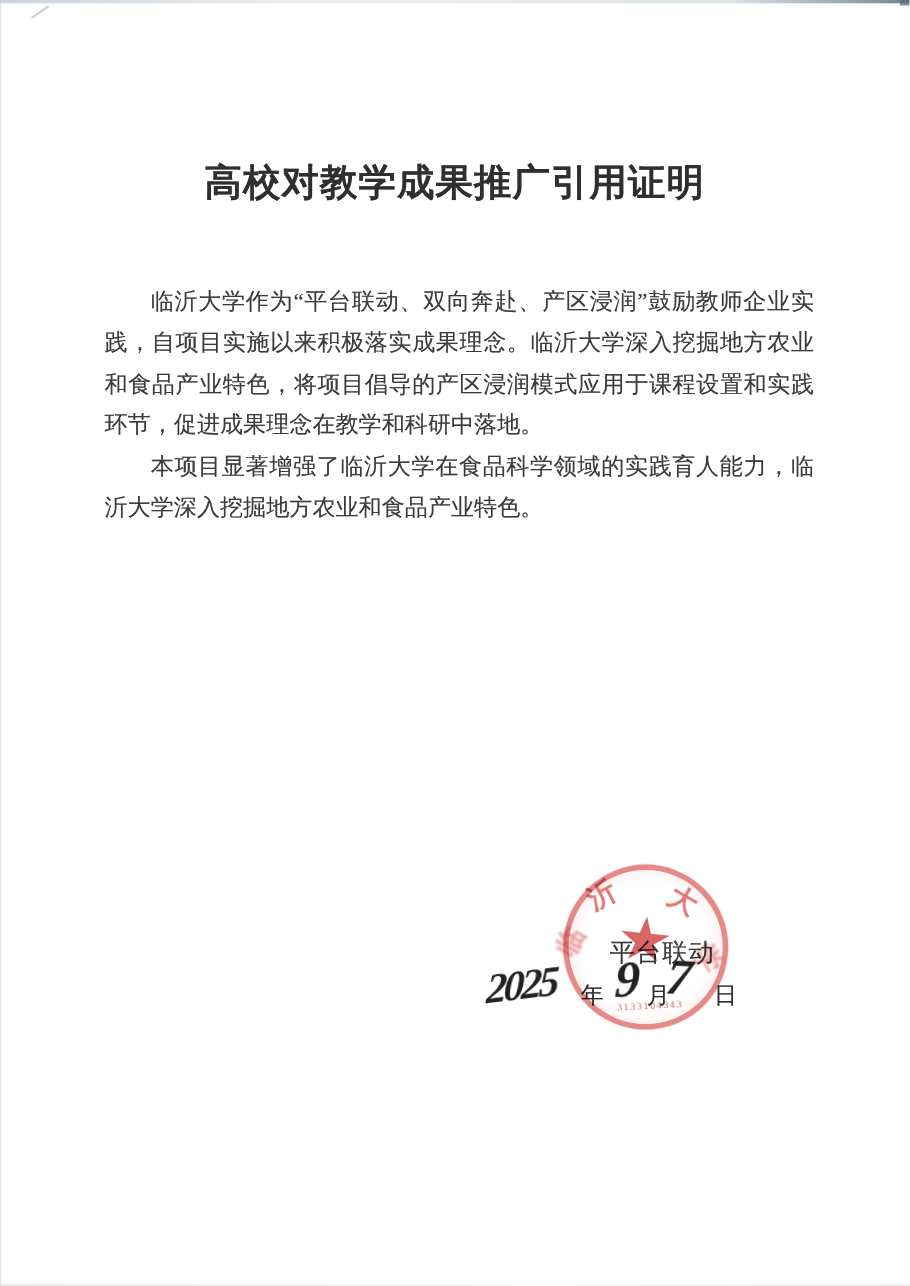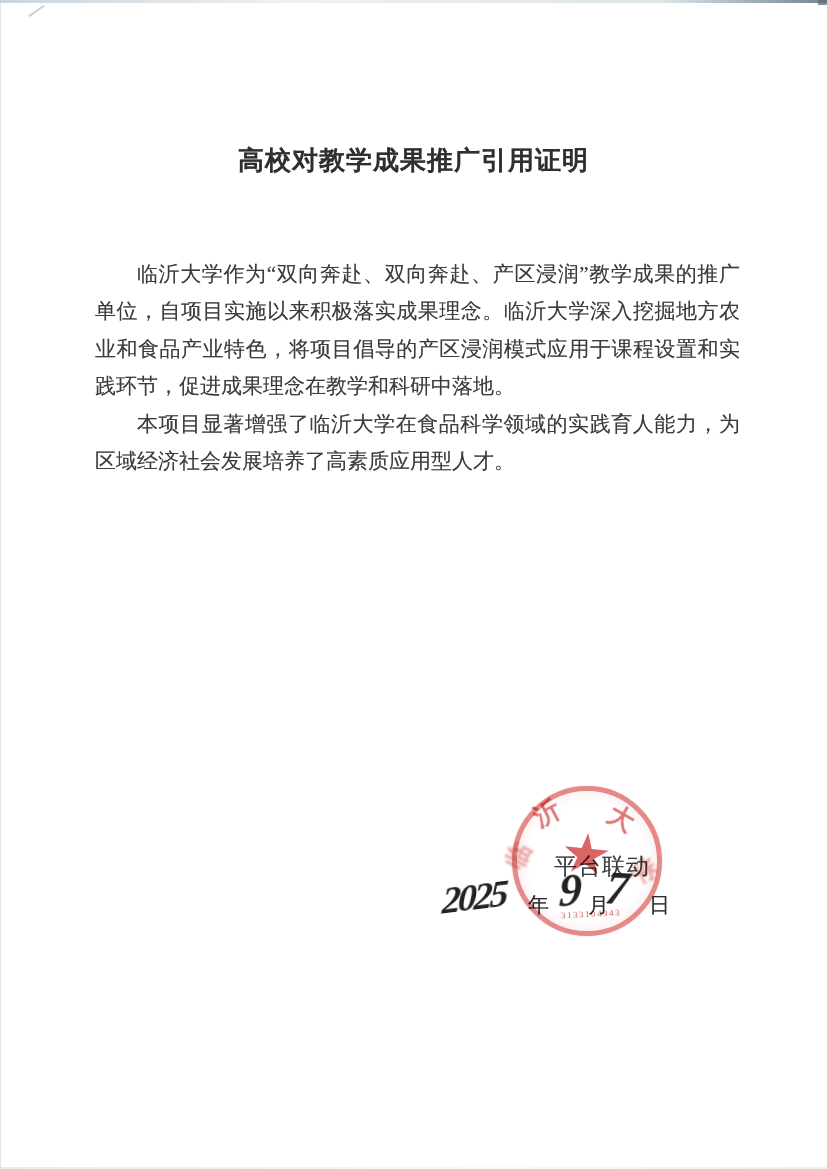--- a/index.html
+++ b/index.html
@@ -33,21 +33,21 @@
   }
   .pen-mark{
     position:absolute;left:27px;top:10px;width:19px;height:2px;
     background:#c6cbd0;transform:rotate(-35deg);border-radius:1px;opacity:.9;
   }
   
   .doc-title{
     position:absolute;top:143px;left:0;width:100%;
     text-align:center;
     font-family:"Liberation Sans","DejaVu Sans",sans-serif;
-    font-weight:bold;font-size:26px;color:#2f2f2f;
+    font-weight:bold;font-size:34px;color:#2f2f2f;
     letter-spacing:1px;
     text-shadow:0 0 .6px rgba(47,47,47,.55);
   }
   .doc-body{
     position:absolute;left:95px;top:256px;width:645px;
     font-size:21px;line-height:37.4px;color:#3c3c3c;
     text-align:justify;text-justify:inter-character;
     text-shadow:0 0 .6px rgba(60,60,60,.45);
   }
   .doc-body p{margin:0;text-indent:2em;}
@@ -106,22 +106,22 @@
 
   <div class="scan-top-edge"></div>
   <div class="scan-corner-mark"></div>
   <div class="scan-left-edge"></div>
   <div class="scan-bottom-edge"></div>
   <div class="pen-mark"></div>
 
   <div class="doc-title">高校对教学成果推广引用证明</div>
 
   <div class="doc-body">
-    <p>临沂大学作为“双向奔赴、双向奔赴、产区浸润”教学成果的推广单位，自项目实施以来积极落实成果理念。临沂大学深入挖掘地方农业和食品产业特色，将项目倡导的产区浸润模式应用于课程设置和实践环节，促进成果理念在教学和科研中落地。</p>
-    <p>本项目显著增强了临沂大学在食品科学领域的实践育人能力，为区域经济社会发展培养了高素质应用型人才。</p>
+    <p>临沂大学作为“平台联动、双向奔赴、产区浸润”鼓励教师企业实践，自项目实施以来积极落实成果理念。临沂大学深入挖掘地方农业和食品产业特色，将项目倡导的产区浸润模式应用于课程设置和实践环节，促进成果理念在教学和科研中落地。</p>
+    <p>本项目显著增强了临沂大学在食品科学领域的实践育人能力，临沂大学深入挖掘地方农业和食品产业特色。</p>
   </div>
 
   <div class="org-name">平台联动</div>
 
   <span class="date-part date-hand d-year">2025</span>
   <span class="date-part date-label d-year-label">年</span>
   <span class="date-part date-hand d-month">9</span>
   <span class="date-part date-label d-month-label">月</span>
   <span class="date-part date-hand d-day">7</span>
   <span class="date-part date-label d-day-label">日</span>

